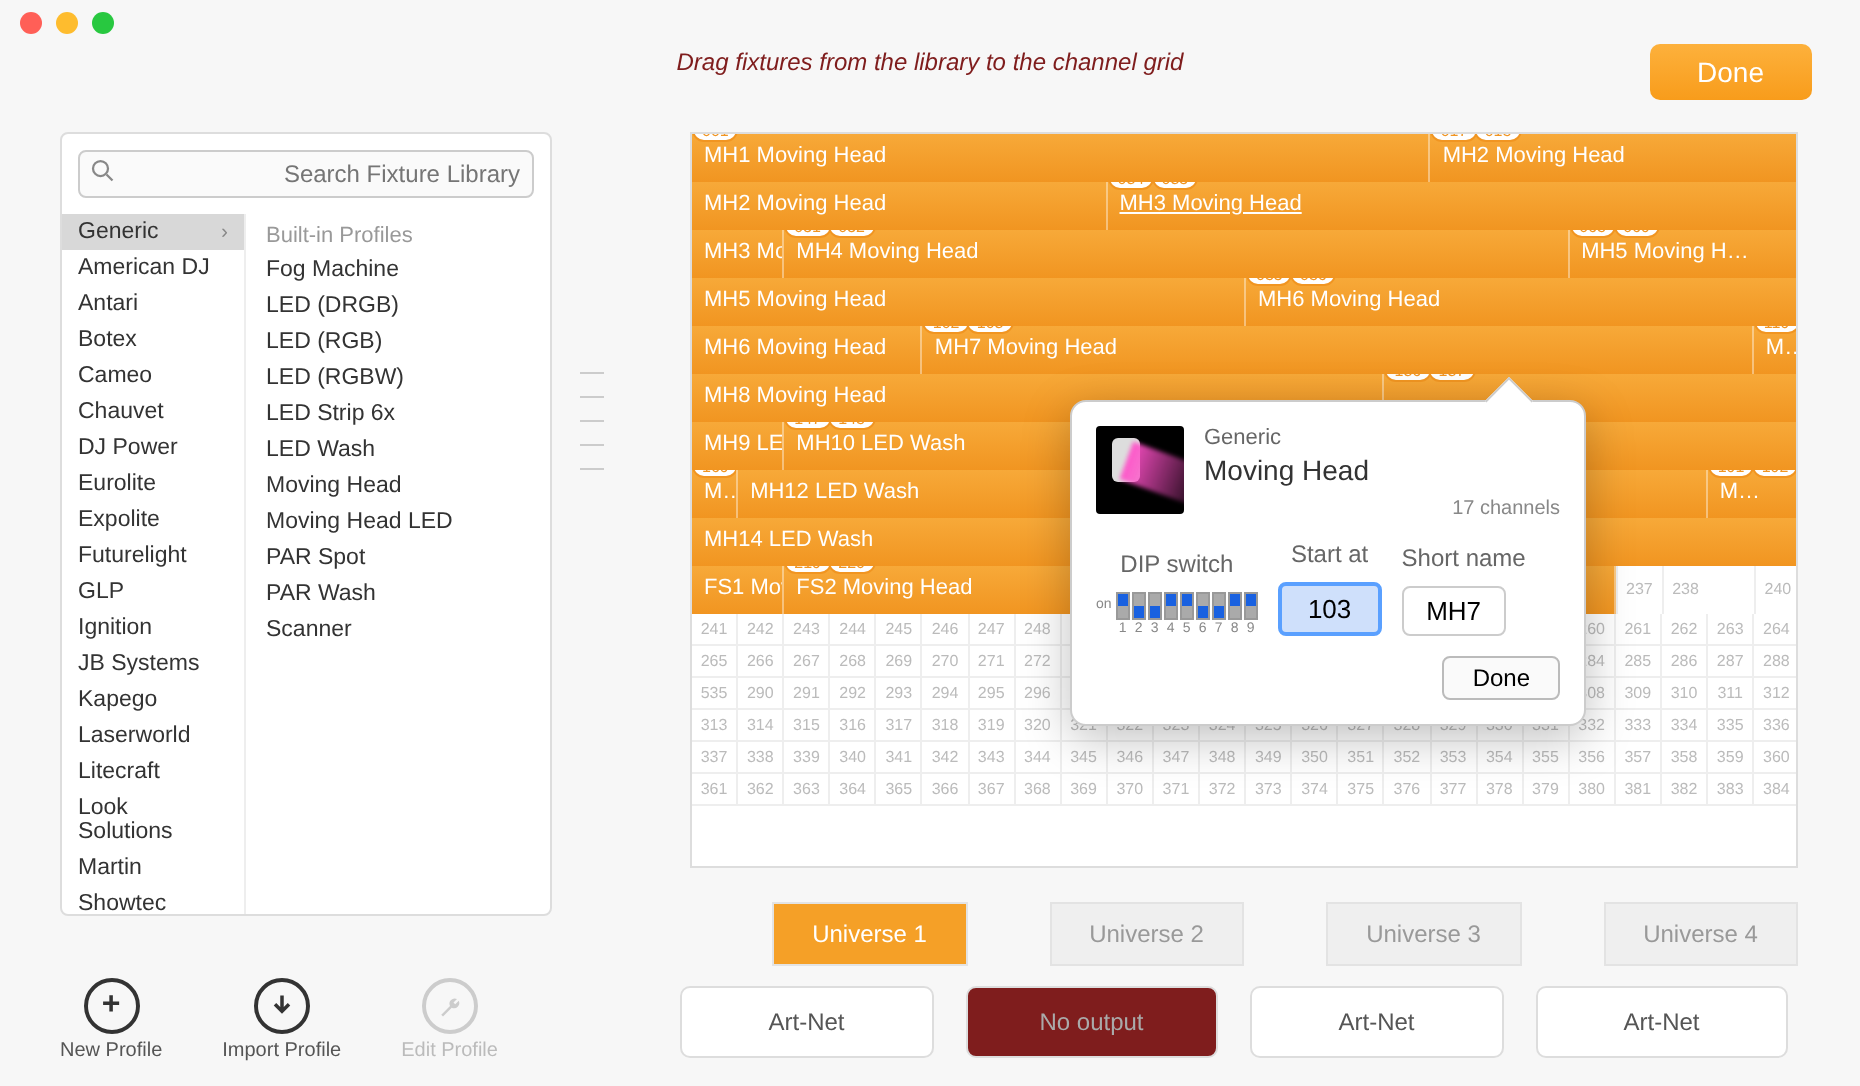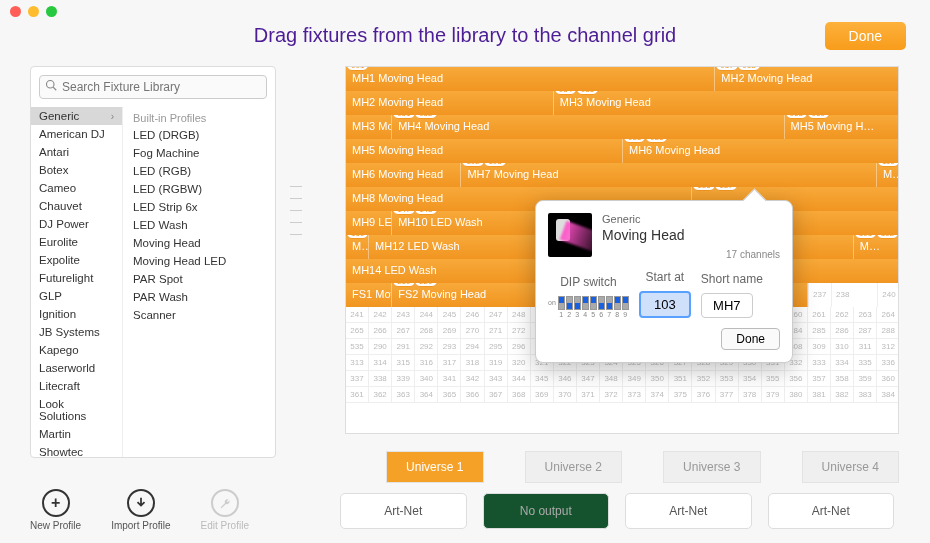--- a/index.html
+++ b/index.html
@@ -1,25 +1,25 @@
 <!DOCTYPE html>
 <html><head>
 <meta charset="utf-8">
 <style>
   * { box-sizing: border-box; margin: 0; padding: 0; font-family: -apple-system, "Helvetica Neue", Arial, sans-serif; }
   body { width: 930px; height: 543px; background: #f7f7f7; overflow: hidden; position: relative; font-size: 12px; color: #333; }
   .traffic { position: absolute; top: 6px; left: 10px; display: flex; gap: 7px; }
   .tl { width: 11px; height: 11px; border-radius: 50%; }
   .tr { background: #ff5f57; } .ty { background: #febc2e; } .tg { background: #28c840; }
   .header { position: absolute; top: 24px; left: 0; right: 0; display: flex; align-items: center; justify-content: center; }
-  .header .title { font-size: 20px; color: #4c1d95; }
+  .header .title { font-size: 12px; color: #7f1d1d; font-style: italic; }
   .done-btn { position: absolute; right: 24px; top: 22px; background: linear-gradient(#fdb13c,#f89c1b); color: #fff; border: none; border-radius: 5px; padding: 6px 24px; font-size: 14px; cursor: pointer; }
   .panel { position: absolute; top: 66px; left: 30px; width: 246px; height: 392px; background: #fff; border: 1px solid #ddd; border-radius: 4px; overflow: hidden; }
   .search { margin: 8px; position: relative; }
-  .search input { width: 100%; padding: 4px 6px 4px 22px; border: 1px solid #ccc; border-radius: 4px; background: #fafafa; font-size: 12px; color: #888; }
+  .search input { width: 100%; padding: 4px 6px 4px 22px; border: 1px solid #ccc; border-radius: 4px; background: #fafafa; font-size: 12px; color: #888; text-align: right; }
   .search .mag { position: absolute; left: 6px; top: 4px; color: #888; font-size: 12px; }
   .twocol { display: flex; height: calc(100% - 40px); }
   .brands { width: 92px; border-right: 1px solid #eee; overflow: hidden; }
   .brands .item { padding: 3px 8px; font-size: 11.5px; color: #333; cursor: pointer; display: flex; justify-content: space-between; align-items: center; }
   .brands .item.sel { background: #d8d8d8; }
   .brands .chev { color: #888; font-size: 10px; }
   .profiles { flex: 1; overflow: hidden; padding: 3px 0; }
   .profiles .hdr { padding: 2px 10px; font-size: 11px; color: #999; }
   .profiles .pitem { padding: 3px 10px; font-size: 11.5px; color: #333; cursor: pointer; }
   .bottombar { position: absolute; left: 30px; bottom: 12px; display: flex; gap: 30px; }
@@ -62,21 +62,21 @@
   .inp { width: 52px; padding: 4px; border: 1px solid #ccc; border-radius: 4px; text-align: center; font-size: 13px; }
   .inp.focus { border: 2px solid #5aa0ff; background: #cfe0fb; }
   .popfoot { text-align: right; }
   .popdone { padding: 3px 14px; border: 1px solid #bbb; border-radius: 4px; background: #fafafa; cursor: pointer; font-size: 12px;}
 
   .tabs { position: absolute; left: 345px; bottom: 60px; display: flex; width: 554px; }
   .tab { flex: 1; text-align: center; padding: 8px 0; font-size: 12px; color: #999; background: #efefef; border: 1px solid #e3e3e3; cursor: pointer; margin-left: 41px;}
   .tab.active { background: #f5a027; color: #fff; }
   .outs { position: absolute; left: 340px; bottom: 14px; display: flex; gap: 16px; width: 554px; }
   .out { flex: 1; text-align: center; padding: 10px 0; border: 1px solid #ddd; border-radius: 5px; background: #fff; font-size: 12px; color: #555; cursor: pointer;}
-  .out.dis { background: #14532d; color: #aaa; }
+  .out.dis { background: #7f1d1d; color: #aaa; }
 </style>
 </head>
 <body>
 
 <div class="traffic">
   <div class="tl tr"></div>
   <div class="tl ty"></div>
   <div class="tl tg"></div>
 </div>
 
@@ -152,22 +152,22 @@
         <div class="item">
           <span>Martin</span>
         </div>
         <div class="item">
           <span>Showtec</span>
         </div>
       </div>
     <div class="profiles">
       <div class="hdr">Built-in Profiles</div>
       <div id="profiles">
+          <div class="pitem">Fog Machine</div>
           <div class="pitem">LED (DRGB)</div>
-          <div class="pitem">Fog Machine</div>
           <div class="pitem">LED (RGB)</div>
           <div class="pitem">LED (RGBW)</div>
           <div class="pitem">LED Strip 6x</div>
           <div class="pitem">LED Wash</div>
           <div class="pitem">Moving Head</div>
           <div class="pitem">Moving Head LED</div>
           <div class="pitem">PAR Spot</div>
           <div class="pitem">PAR Wash</div>
           <div class="pitem">Scanner</div>
         </div>
@@ -206,21 +206,21 @@
     <span></span>
 </div>
 
 <div class="grid" id="grid">
     <div class="grow">
       <div class="fix" style="left: 0px; width: 369.333px;"><span class="nm">MH1  Moving Head</span><div class="badge" style="left: 0px;">001</div></div>
       <div class="fix" style="left: 369.333px; width: 184.667px;"><span class="nm">MH2  Moving Head</span><div class="badge" style="left: 0px;">017</div><div class="badge" style="left: 22px;">018</div></div>
     </div>
     <div class="grow">
       <div class="fix" style="left: 0px; width: 207.75px;"><span class="nm">MH2  Moving Head</span></div>
-      <div class="fix" style="left: 207.75px; width: 346.25px;"><span class="nm">MH3  Moving Head</span><div class="badge" style="left: 0px;">034</div><div class="badge" style="left: 22px;">035</div></div>
+      <div class="fix" style="left: 207.75px; width: 346.25px; text-decoration: underline;"><span class="nm">MH3  Moving Head</span><div class="badge" style="left: 0px;">034</div><div class="badge" style="left: 22px;">035</div></div>
     </div>
     <div class="grow">
       <div class="fix" style="left: 0px; width: 46.1667px;"><span class="nm">MH3  Movi…</span></div>
       <div class="fix" style="left: 46.1667px; width: 392.417px;"><span class="nm">MH4  Moving Head</span><div class="badge" style="left: 0px;">051</div><div class="badge" style="left: 22px;">052</div></div>
       <div class="fix" style="left: 438.583px; width: 115.417px;"><span class="nm">MH5  Moving H…</span><div class="badge" style="left: 0px;">068</div><div class="badge" style="left: 22px;">069</div></div>
     </div>
     <div class="grow">
       <div class="fix" style="left: 0px; width: 277px;"><span class="nm">MH5  Moving Head</span></div>
       <div class="fix" style="left: 277px; width: 277px;"><span class="nm">MH6  Moving Head</span><div class="badge" style="left: 0px;">085</div><div class="badge" style="left: 22px;">086</div></div>
     </div>

